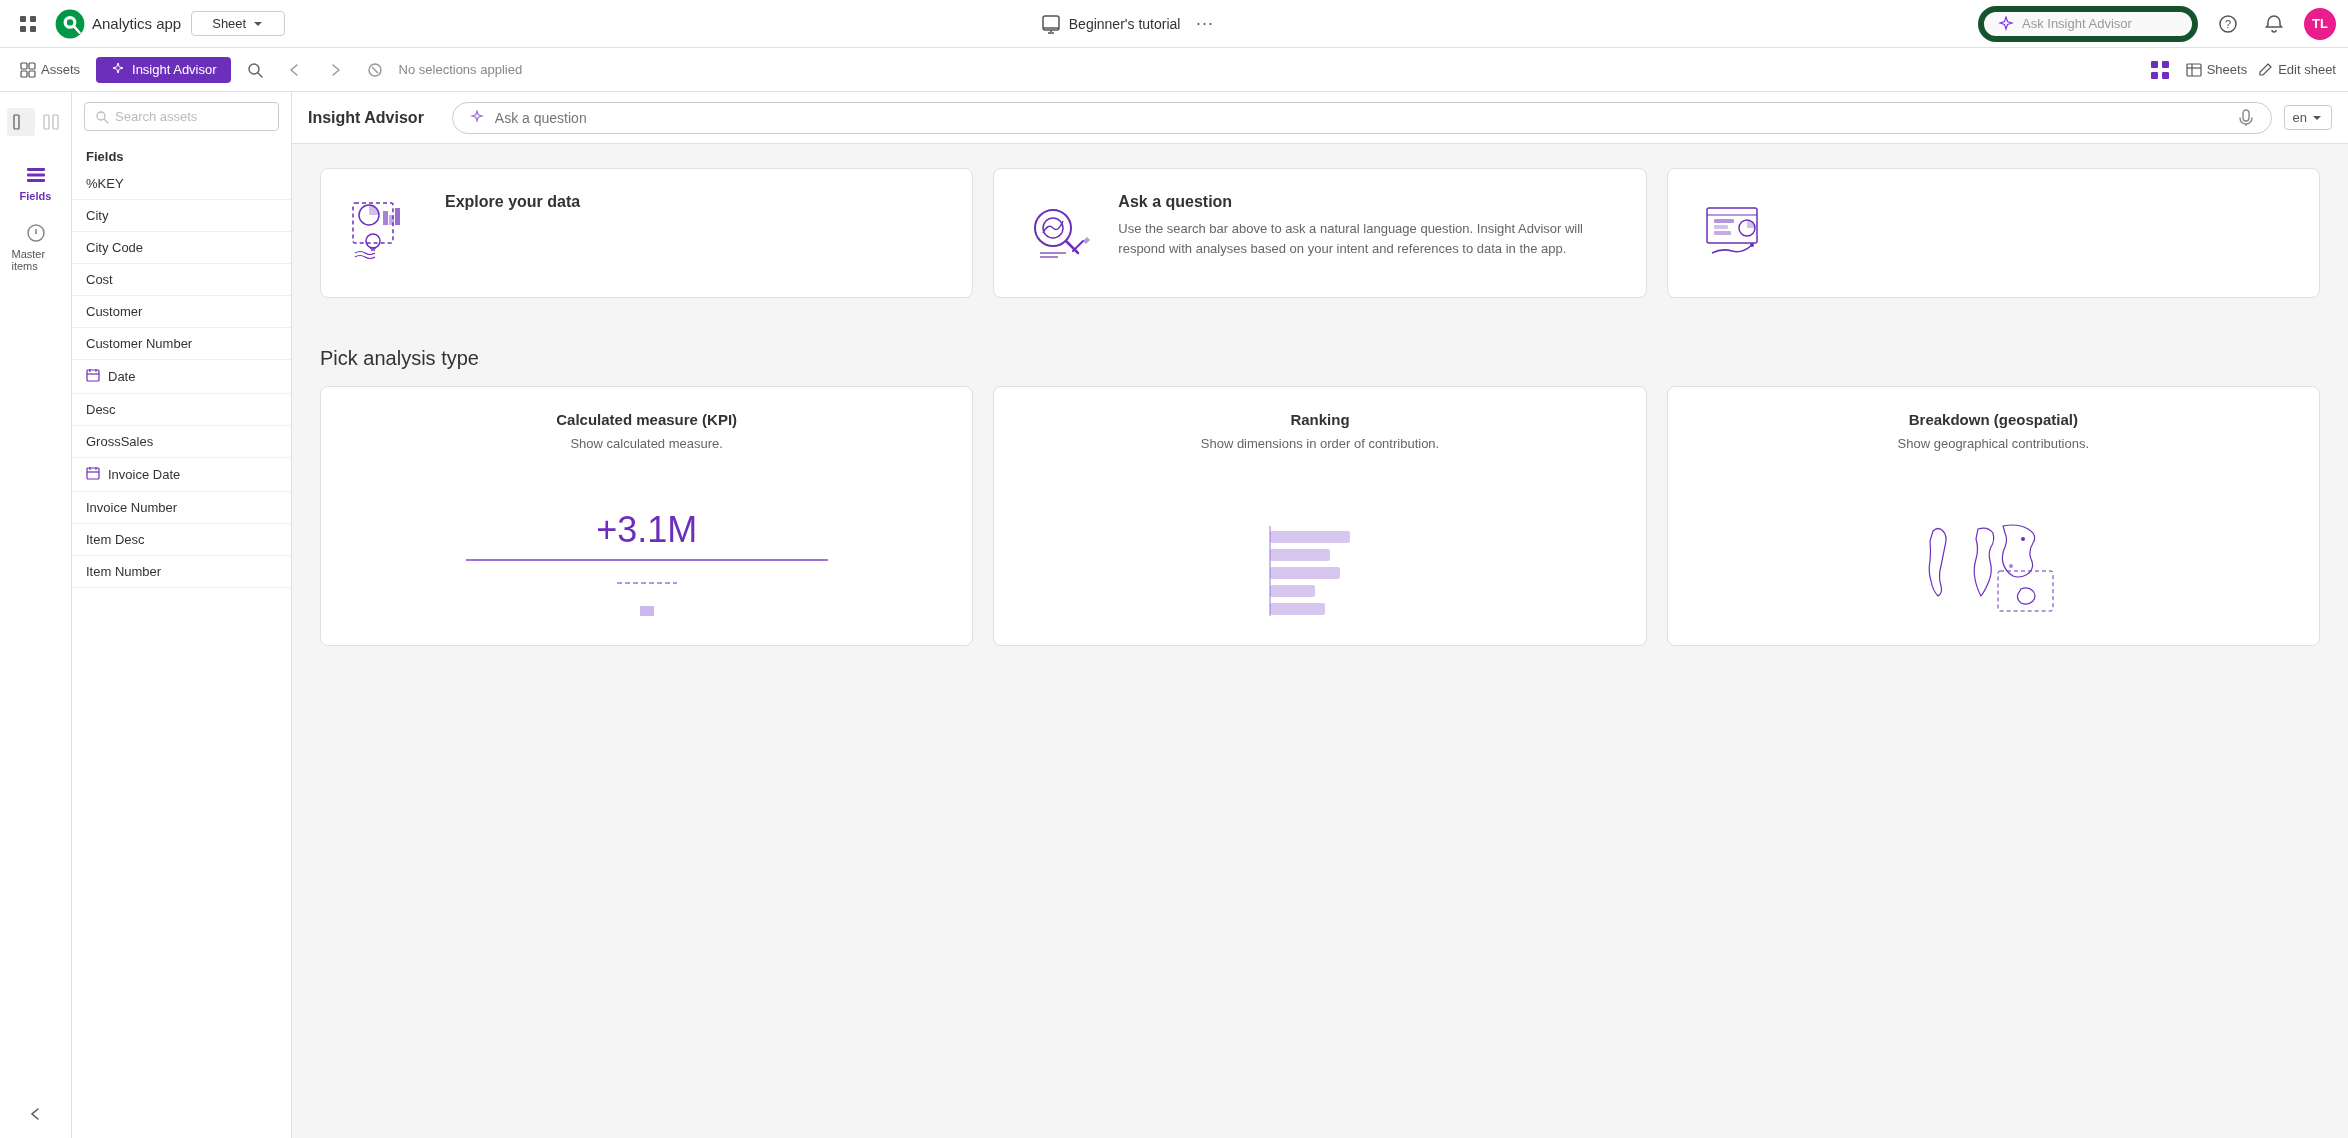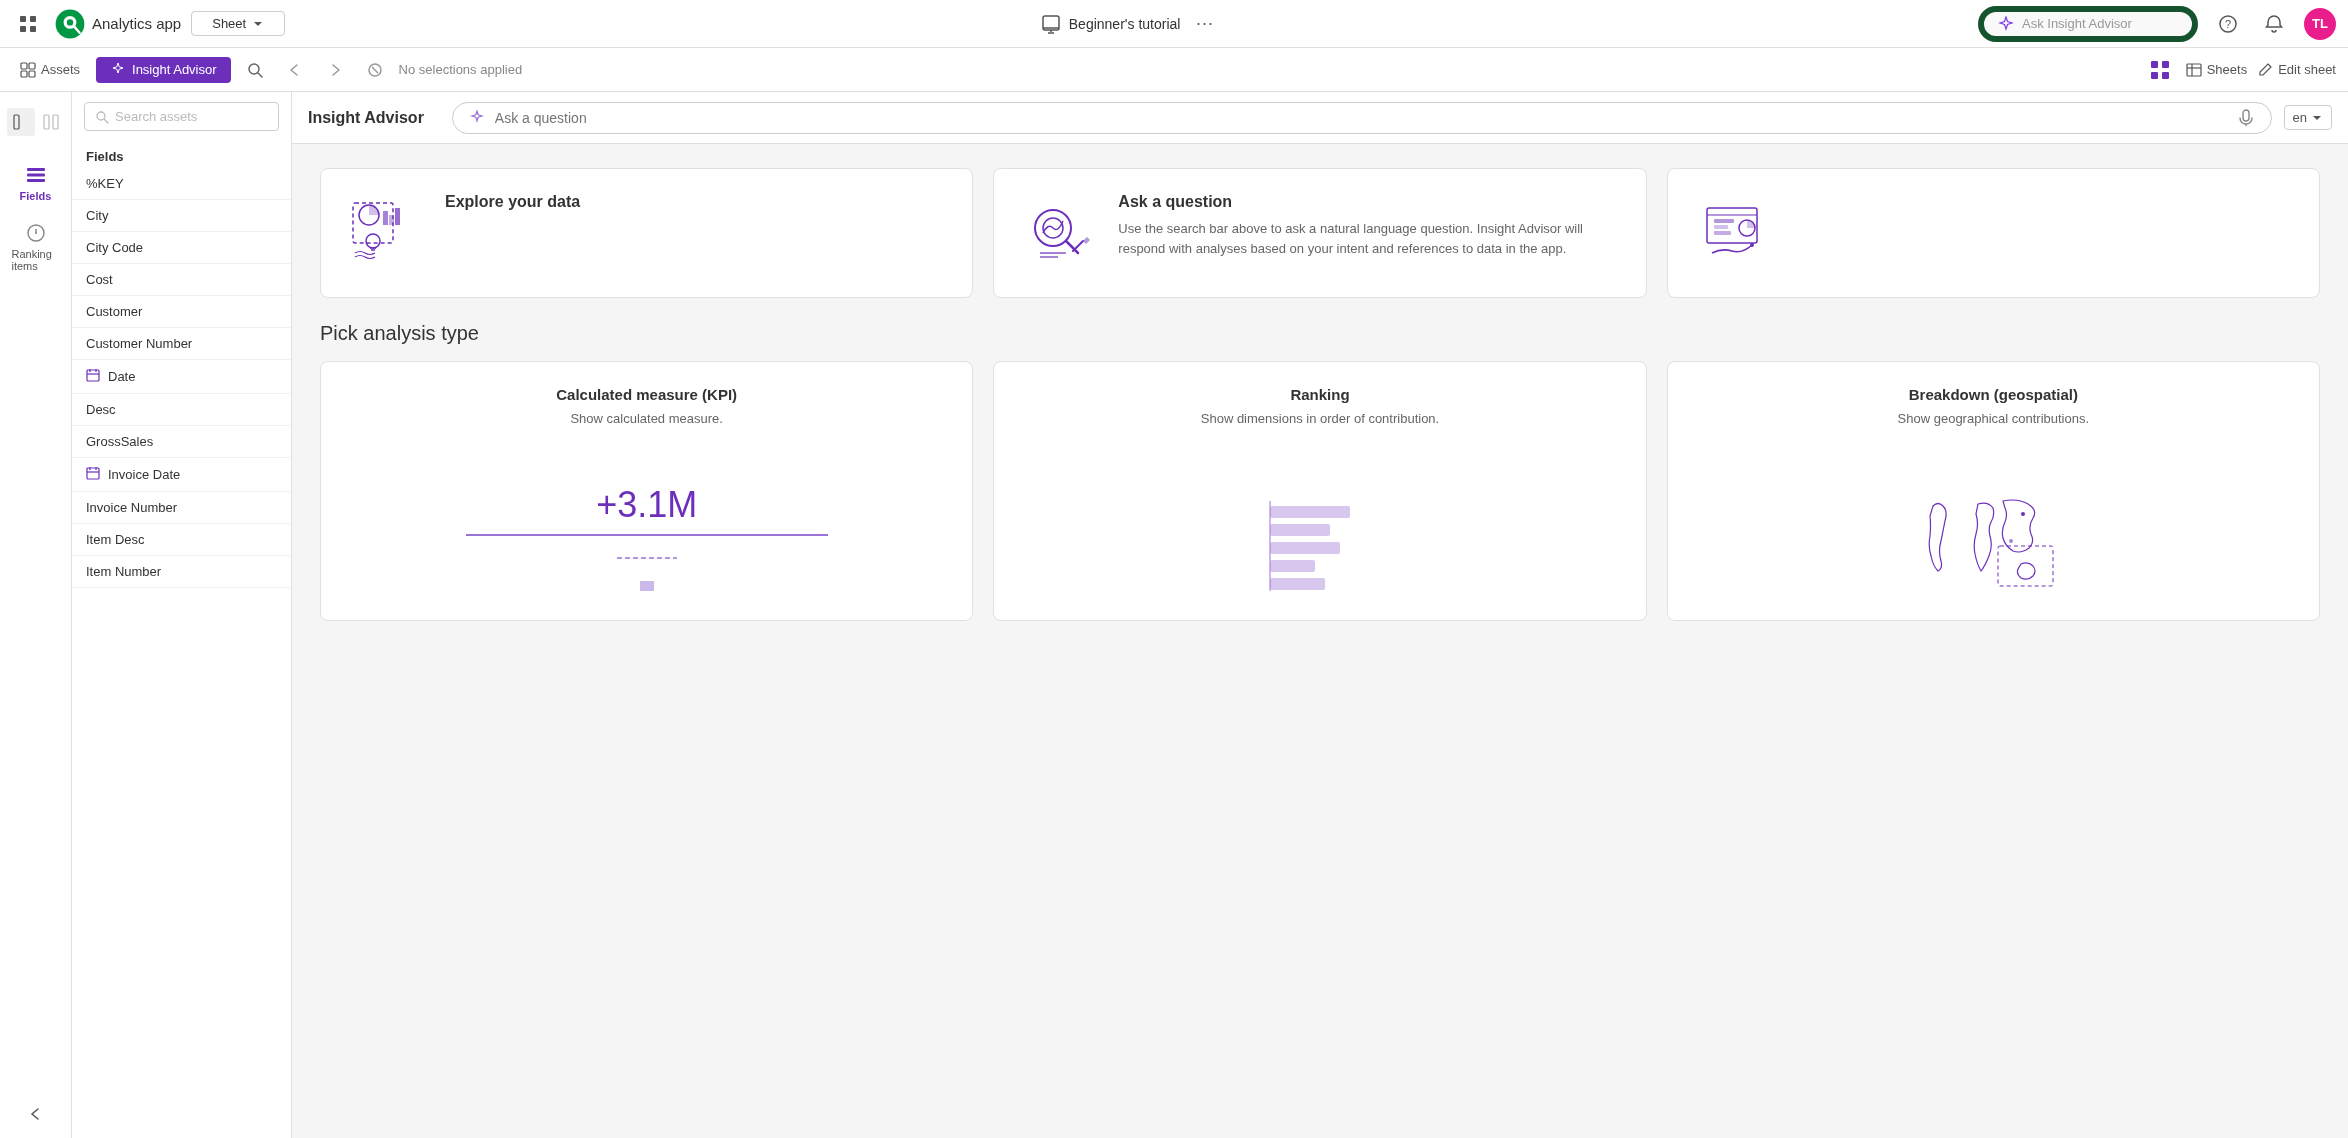--- a/index.html
+++ b/index.html
@@ -102,21 +102,21 @@
       border: 1px solid #ccc; border-radius: 24px;
       padding: 6px 16px; background: #fff;
     }
     .ia-search-bar input { flex: 1; border: none; outline: none; font-size: 14px; color: #999; background: transparent; }
     .lang-btn { display: flex; align-items: center; gap: 4px; font-size: 13px; color: #555; cursor: pointer; padding: 4px 8px; border: 1px solid #ccc; border-radius: 4px; }
 
     
     .content-area { flex: 1; overflow-y: auto; padding: 24px 28px; background: #f5f5f5; }
 
     
-    .cards-row { display: flex; gap: 20px; margin-bottom: 24px; }
+    .cards-row { display: flex; gap: 20px; margin-bottom: 49px; }
     .info-card {
       flex: 1; background: #fff; border: 1px solid #e0e0e0; border-radius: 8px;
       padding: 24px; display: flex; gap: 20px; align-items: flex-start;
     }
     .card-icon { width: 80px; height: 80px; flex-shrink: 0; display: flex; align-items: center; justify-content: center; }
     .card-content h3 { font-size: 16px; font-weight: 600; color: #333; margin-bottom: 8px; }
     .card-content p { font-size: 13px; color: #666; line-height: 1.5; }
 
     
     .analysis-title { font-size: 20px; font-weight: 400; color: #333; margin-bottom: 16px; }
@@ -313,21 +313,21 @@
       </svg>
       <span style="color:#6c2fbb;font-weight:600;">Fields</span>
     </div>
 
     <div class="sidebar-icon-item">
       <svg width="22" height="22" viewBox="0 0 22 22" fill="none">
         <path d="M11 3a8 8 0 1 0 0 16A8 8 0 0 0 11 3z" stroke="#888" stroke-width="1.5" fill="none"></path>
         <line x1="11" y1="7" x2="11" y2="11" stroke="#888" stroke-width="1.5"></line>
         <circle cx="11" cy="11" r="1" fill="#888"></circle>
       </svg>
-      <span>Ranking items</span>
+      <span>Master items</span>
     </div>
 
     <div style="margin-top:auto;" class="collapse-arrow">
       <svg width="18" height="18" viewBox="0 0 18 18" fill="none">
           <path d="M11 4l-6 5 6 5" stroke="#555" stroke-width="1.5" stroke-linecap="round"></path>
         </svg>
     </div>
   </div>
 
   <div class="fields-panel">

